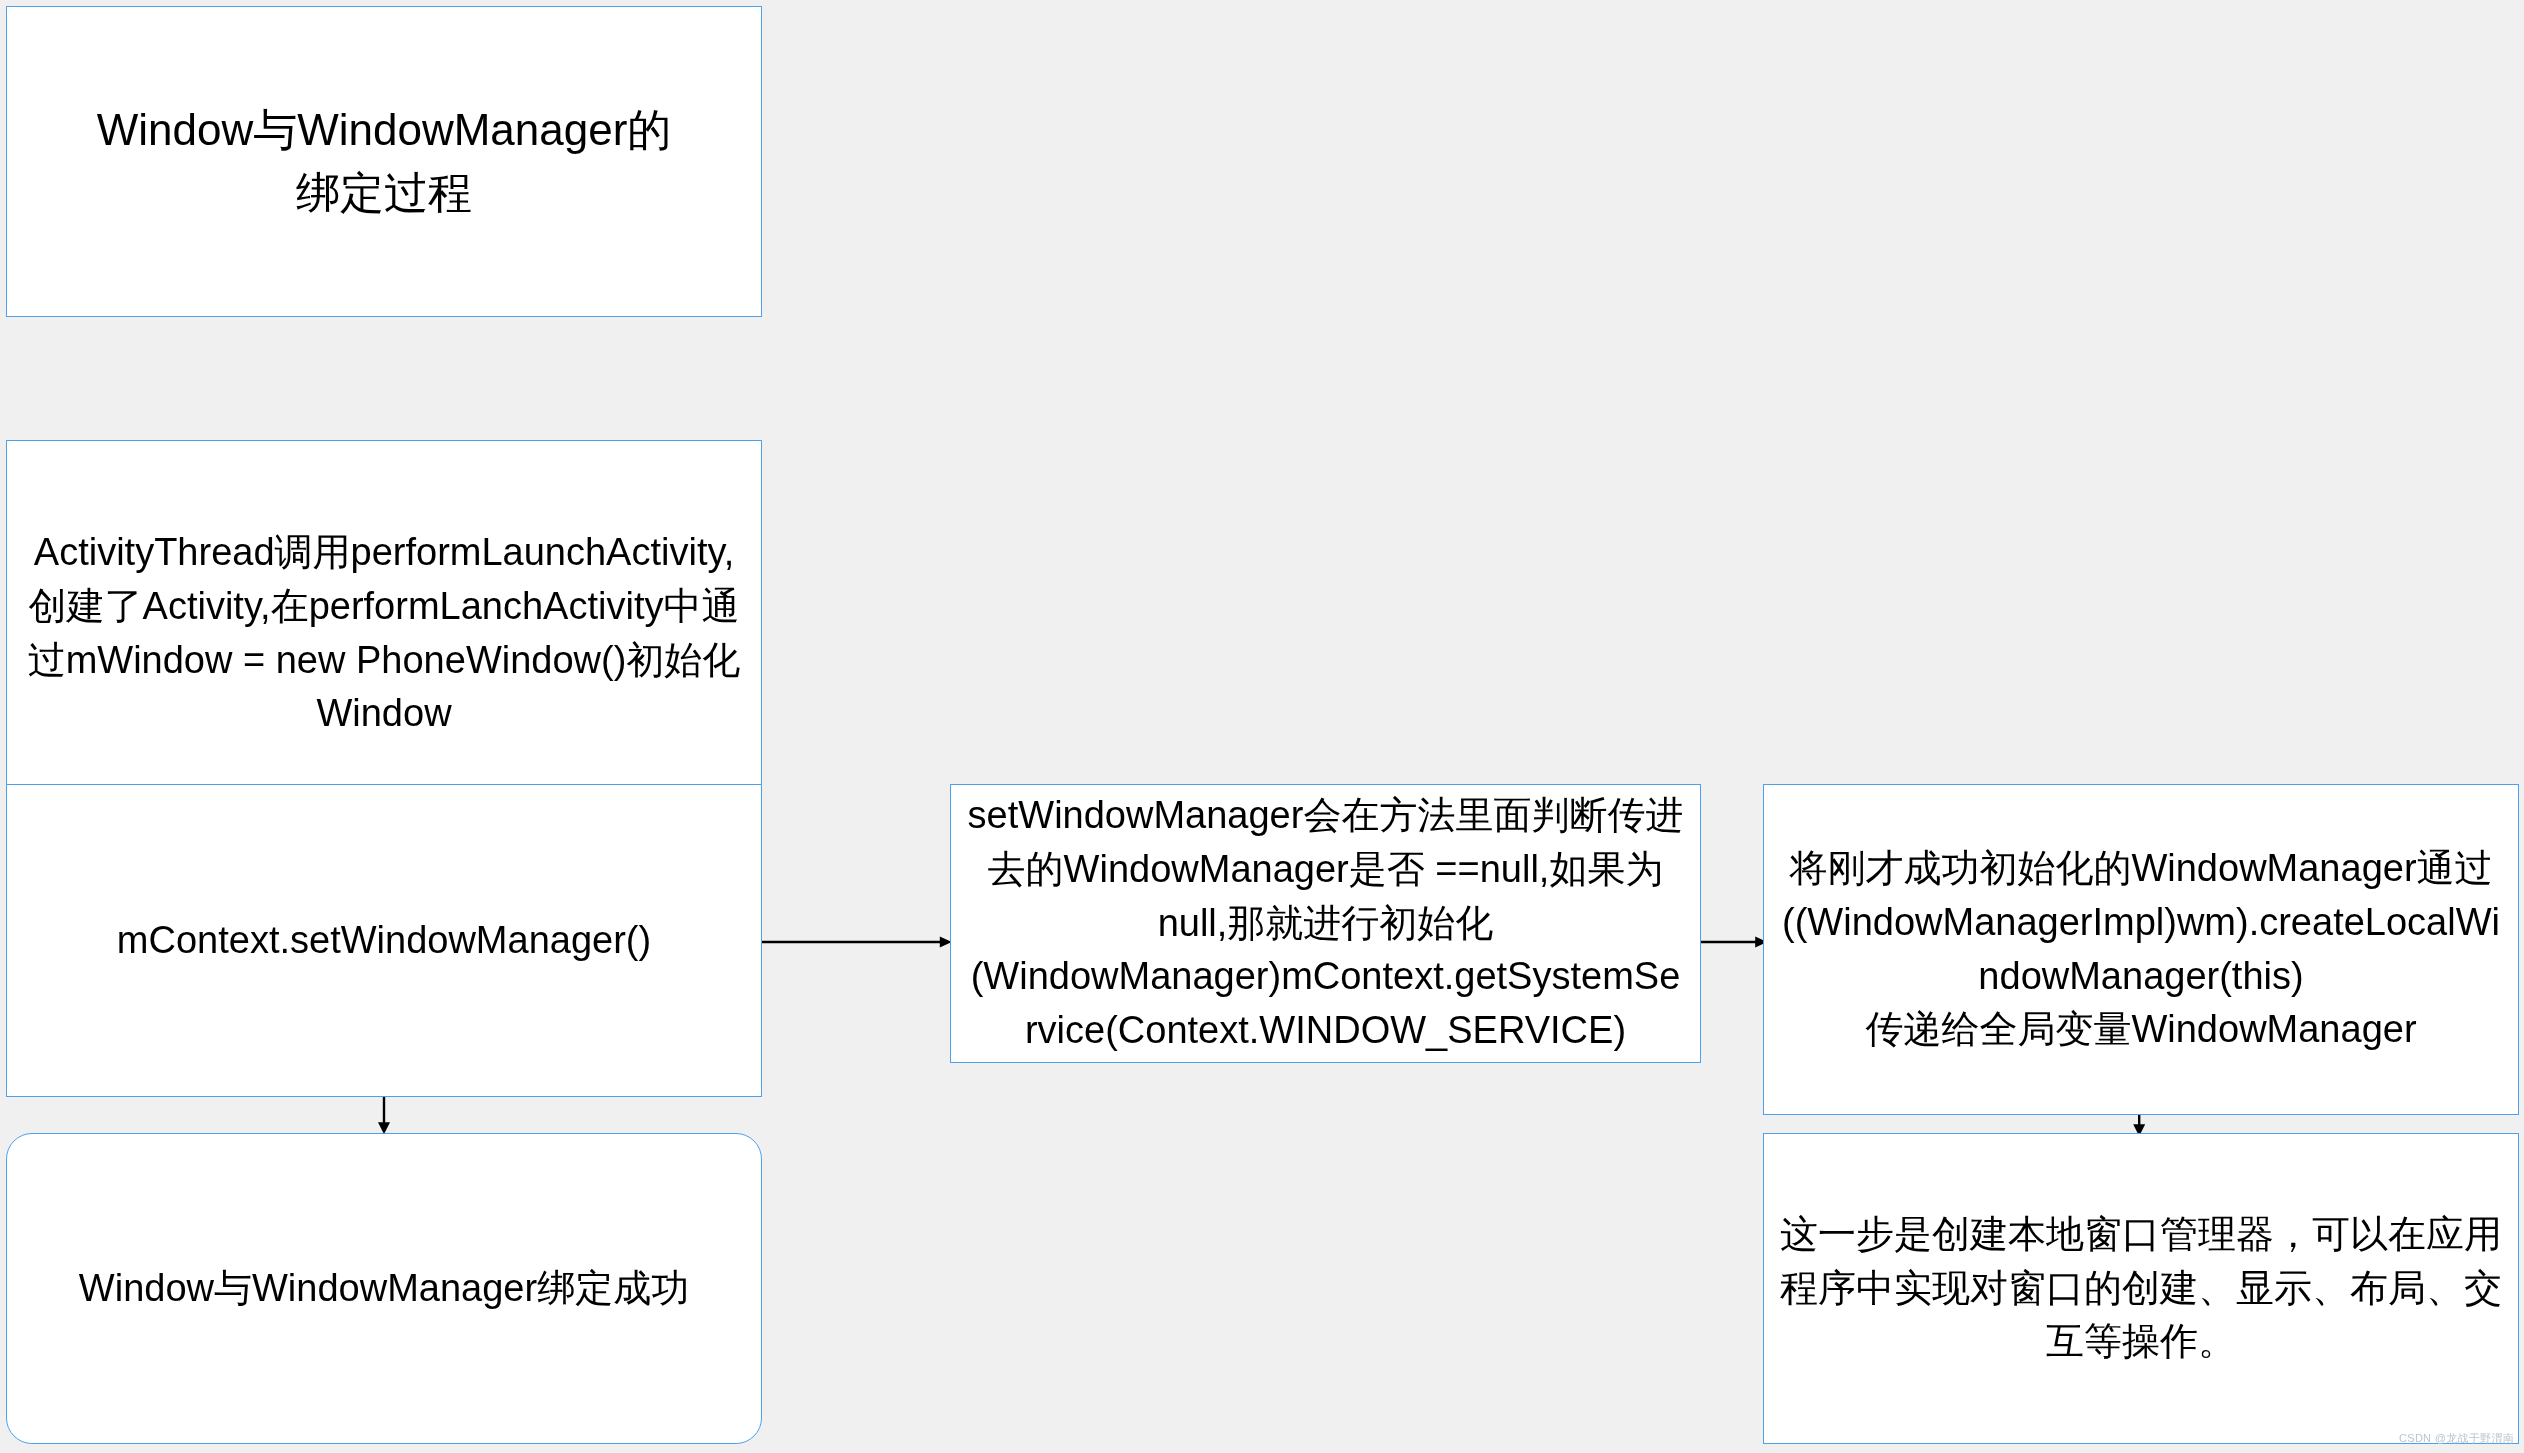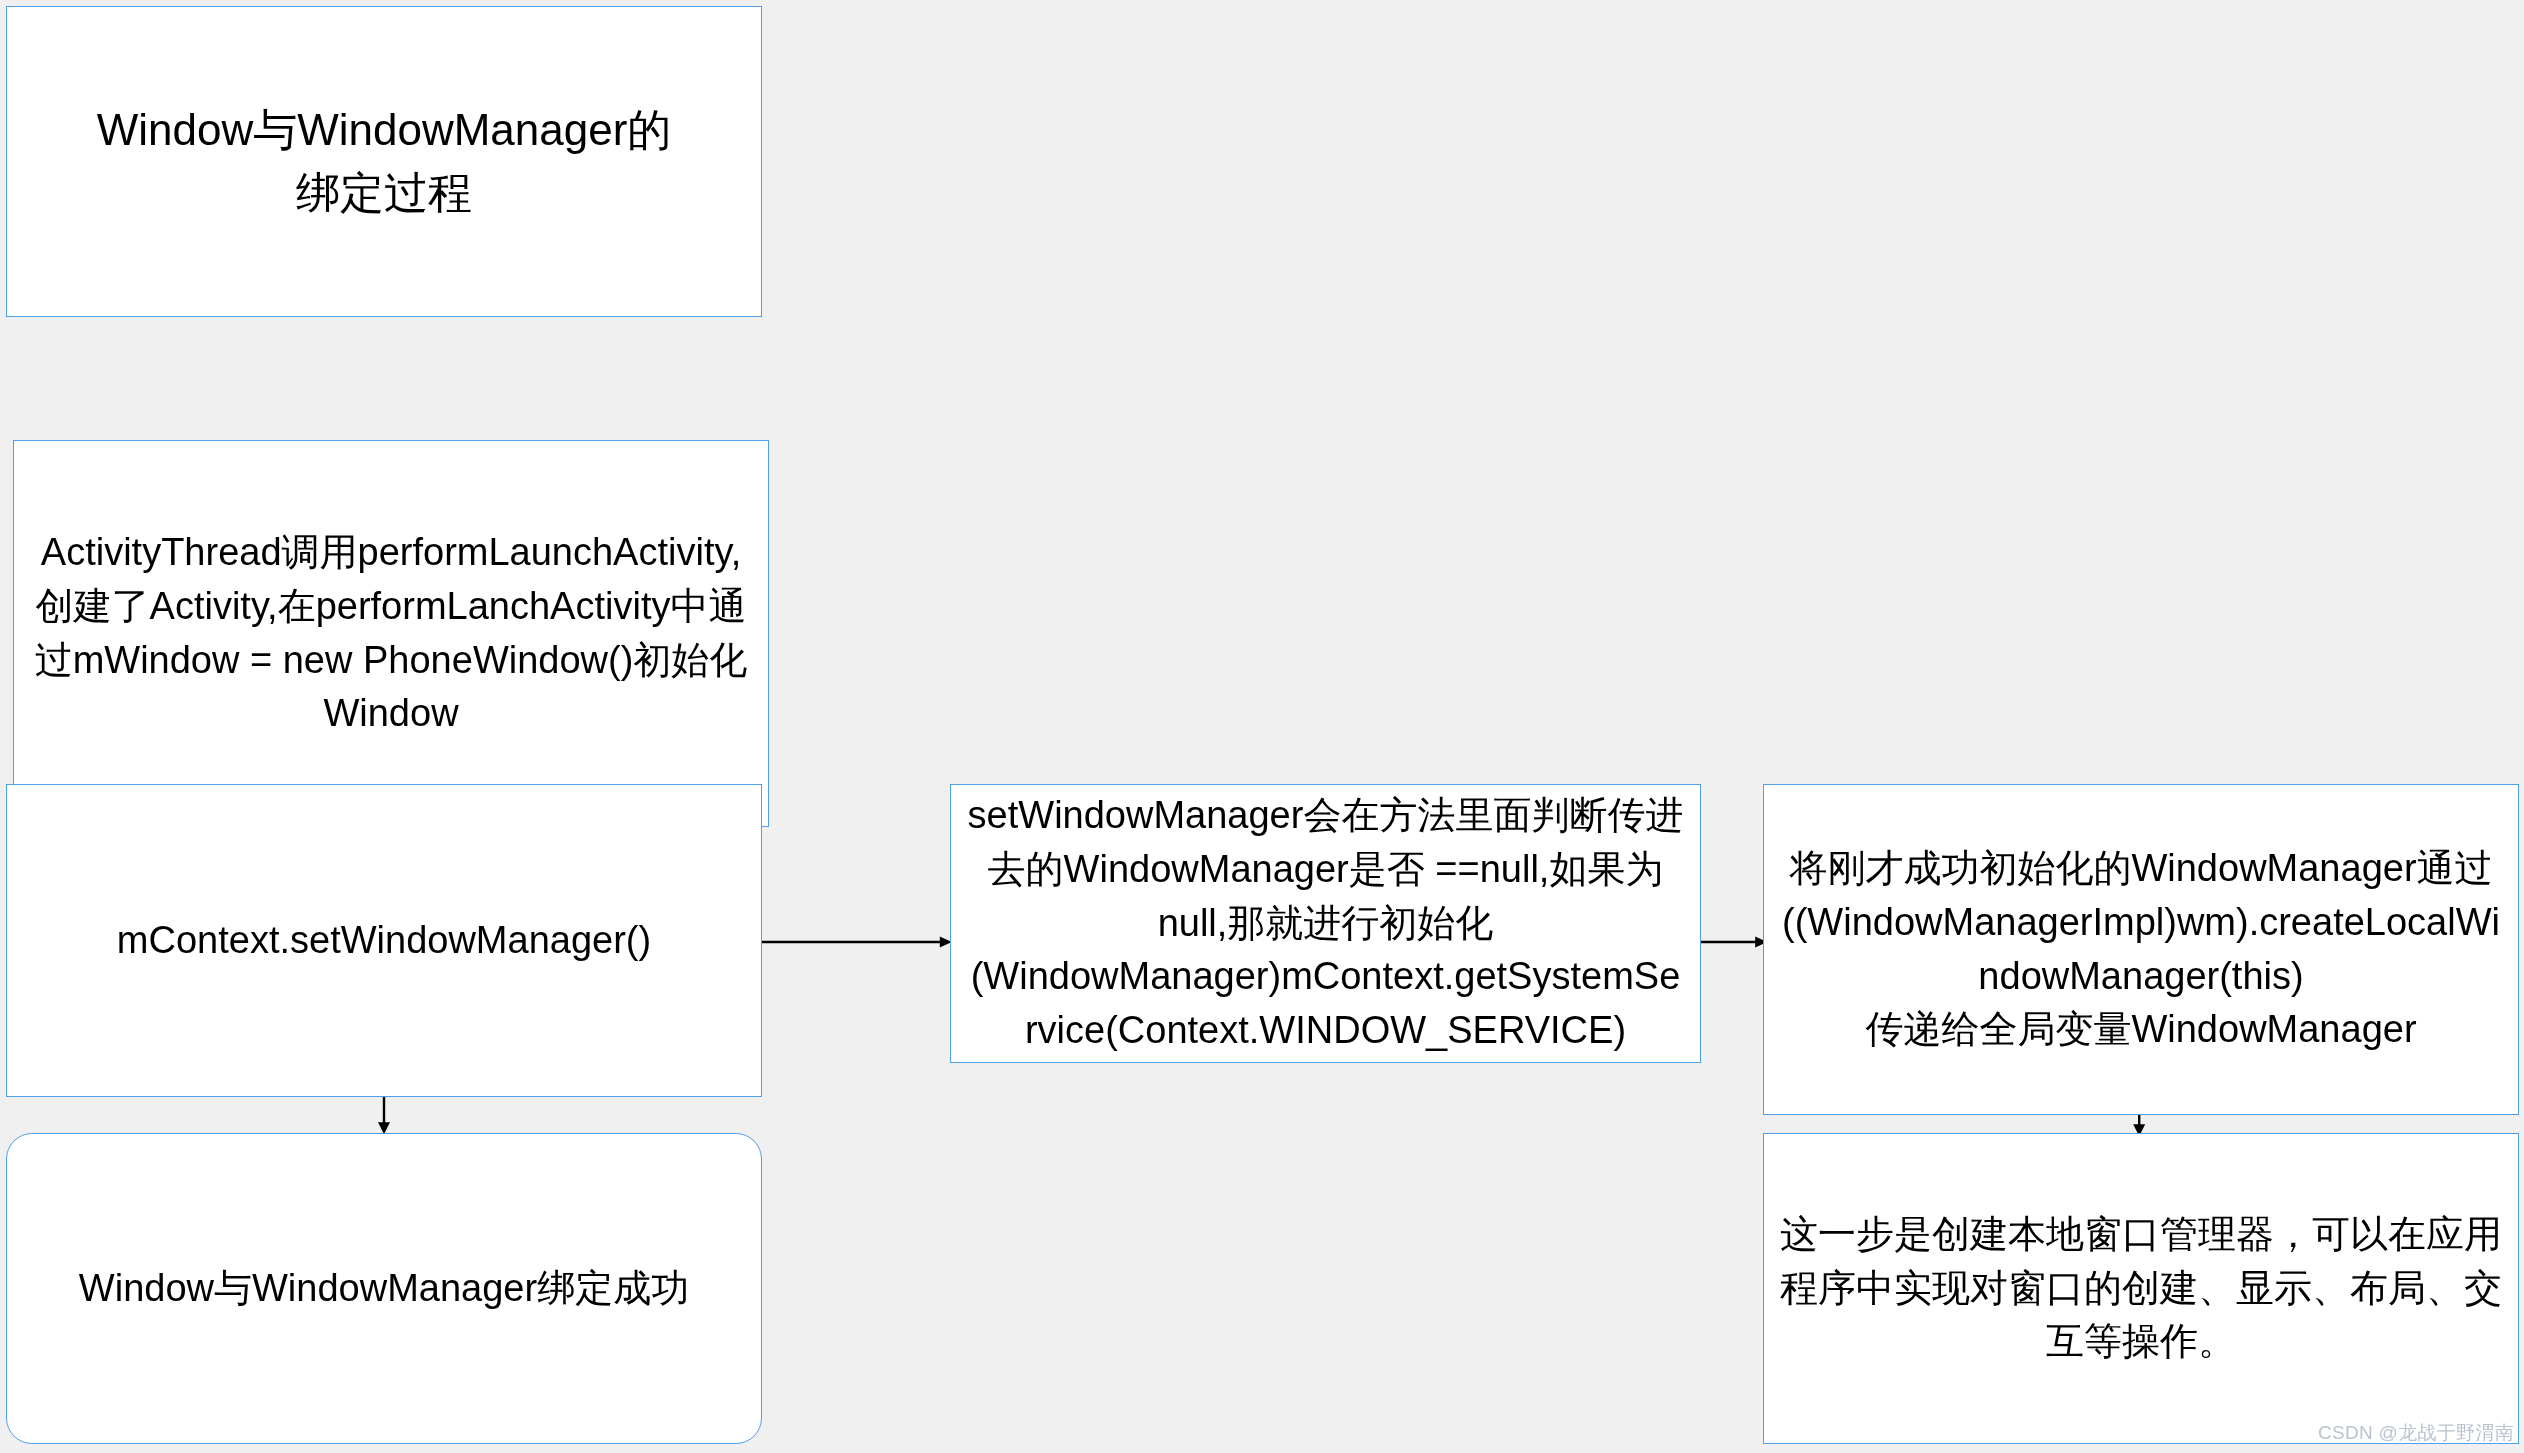--- a/index.html
+++ b/index.html
@@ -32,40 +32,40 @@
     font-size: 38px;
     line-height: 1.42;
     white-space: pre-line;
     letter-spacing: 0px;
     word-break: break-word;
   }
   
   #node-title      { left: 6px;   top: 6px;   width: 756px; height: 311px; }
   #node-title .txt { font-size: 44px; line-height: 1.42; }
 
-  #node-activitythread { left: 6px; top: 440px;  width: 756px; height: 387px; margin-left: 7px; }
+  #node-activitythread { left: 6px; top: 440px;  width: 756px; height: 387px; }
   #node-setwm-call     { left: 6px; top: 784px; width: 756px; height: 313px; }
   #node-bind-success   { left: 6px; top: 1133px; width: 756px; height: 311px; border-radius: 26px; }
 
   #node-setwm-detail   { left: 950px; top: 784px; width: 751px; height: 279px; }
   #node-createlocal    { left: 1763px; top: 784px; width: 756px; height: 331px; }
   #node-localwm-note   { left: 1763px; top: 1133px; width: 756px; height: 311px; padding-left: 16px; }
 
   
   .conn {
     position: absolute;
     pointer-events: none;
   }
   .conn svg { display: block; overflow: visible; }
 
   .watermark {
     position: absolute;
     right: 11px;
     bottom: 7.3px;
-    font-size: 19px;
+    font-size: 11px;
     color: #b9c4cf;
     font-family: "Liberation Sans", "DejaVu Sans", sans-serif;
     white-space: nowrap;
     letter-spacing: 0.3px;
   }
 </style>
 </head>
 <body>
 
 <div id="canvas">

